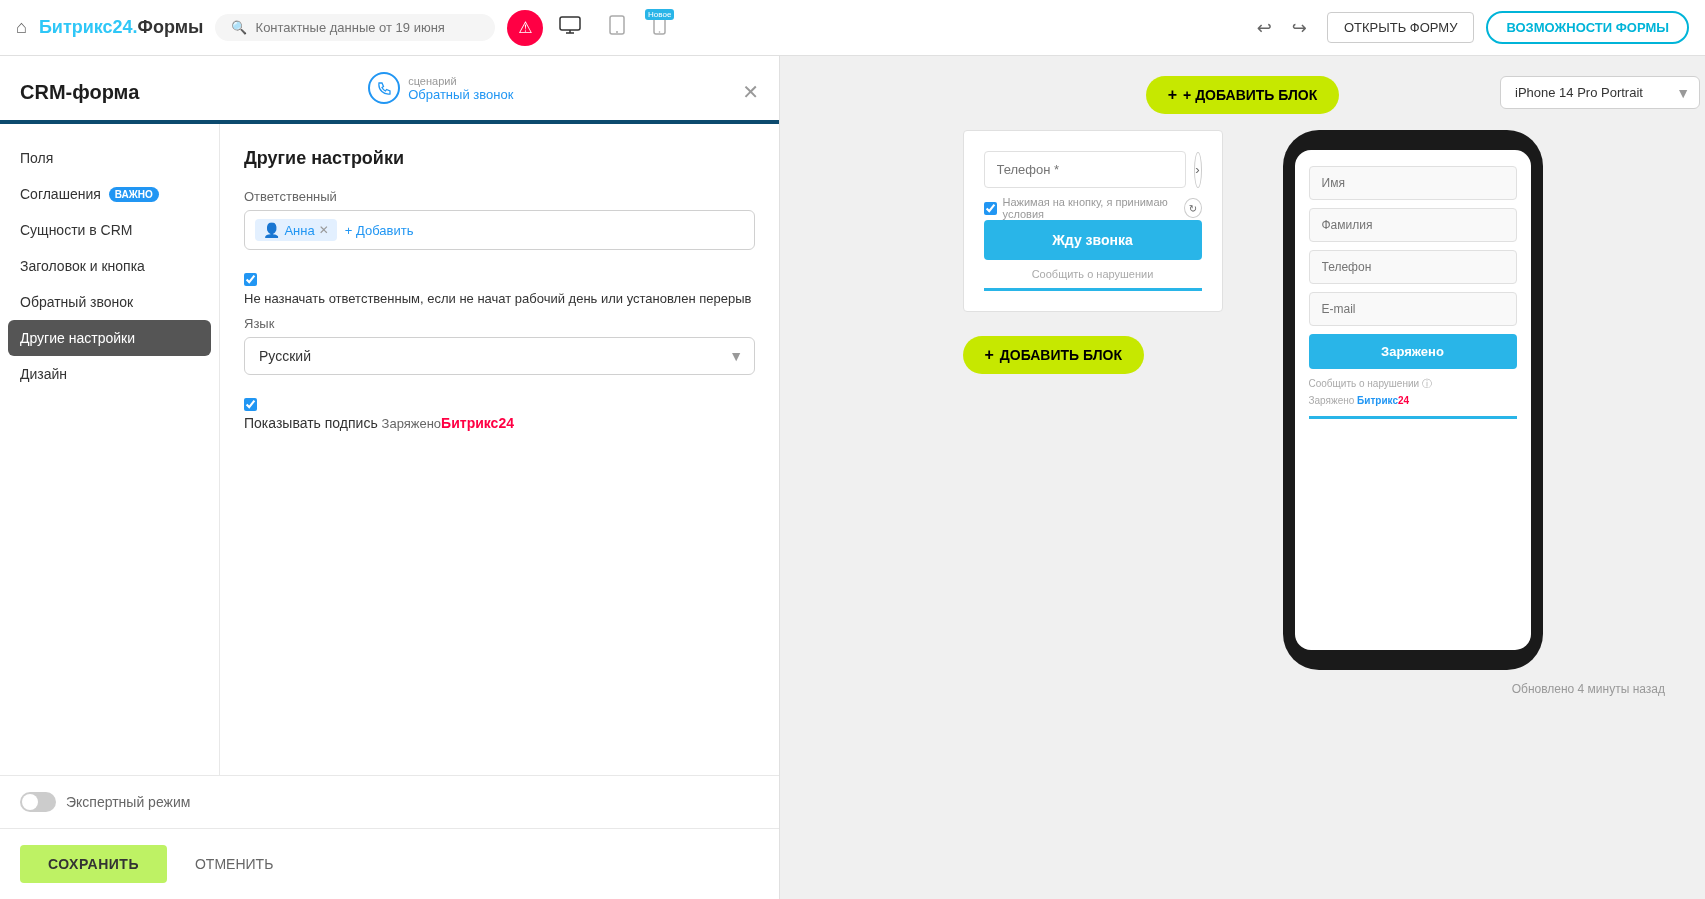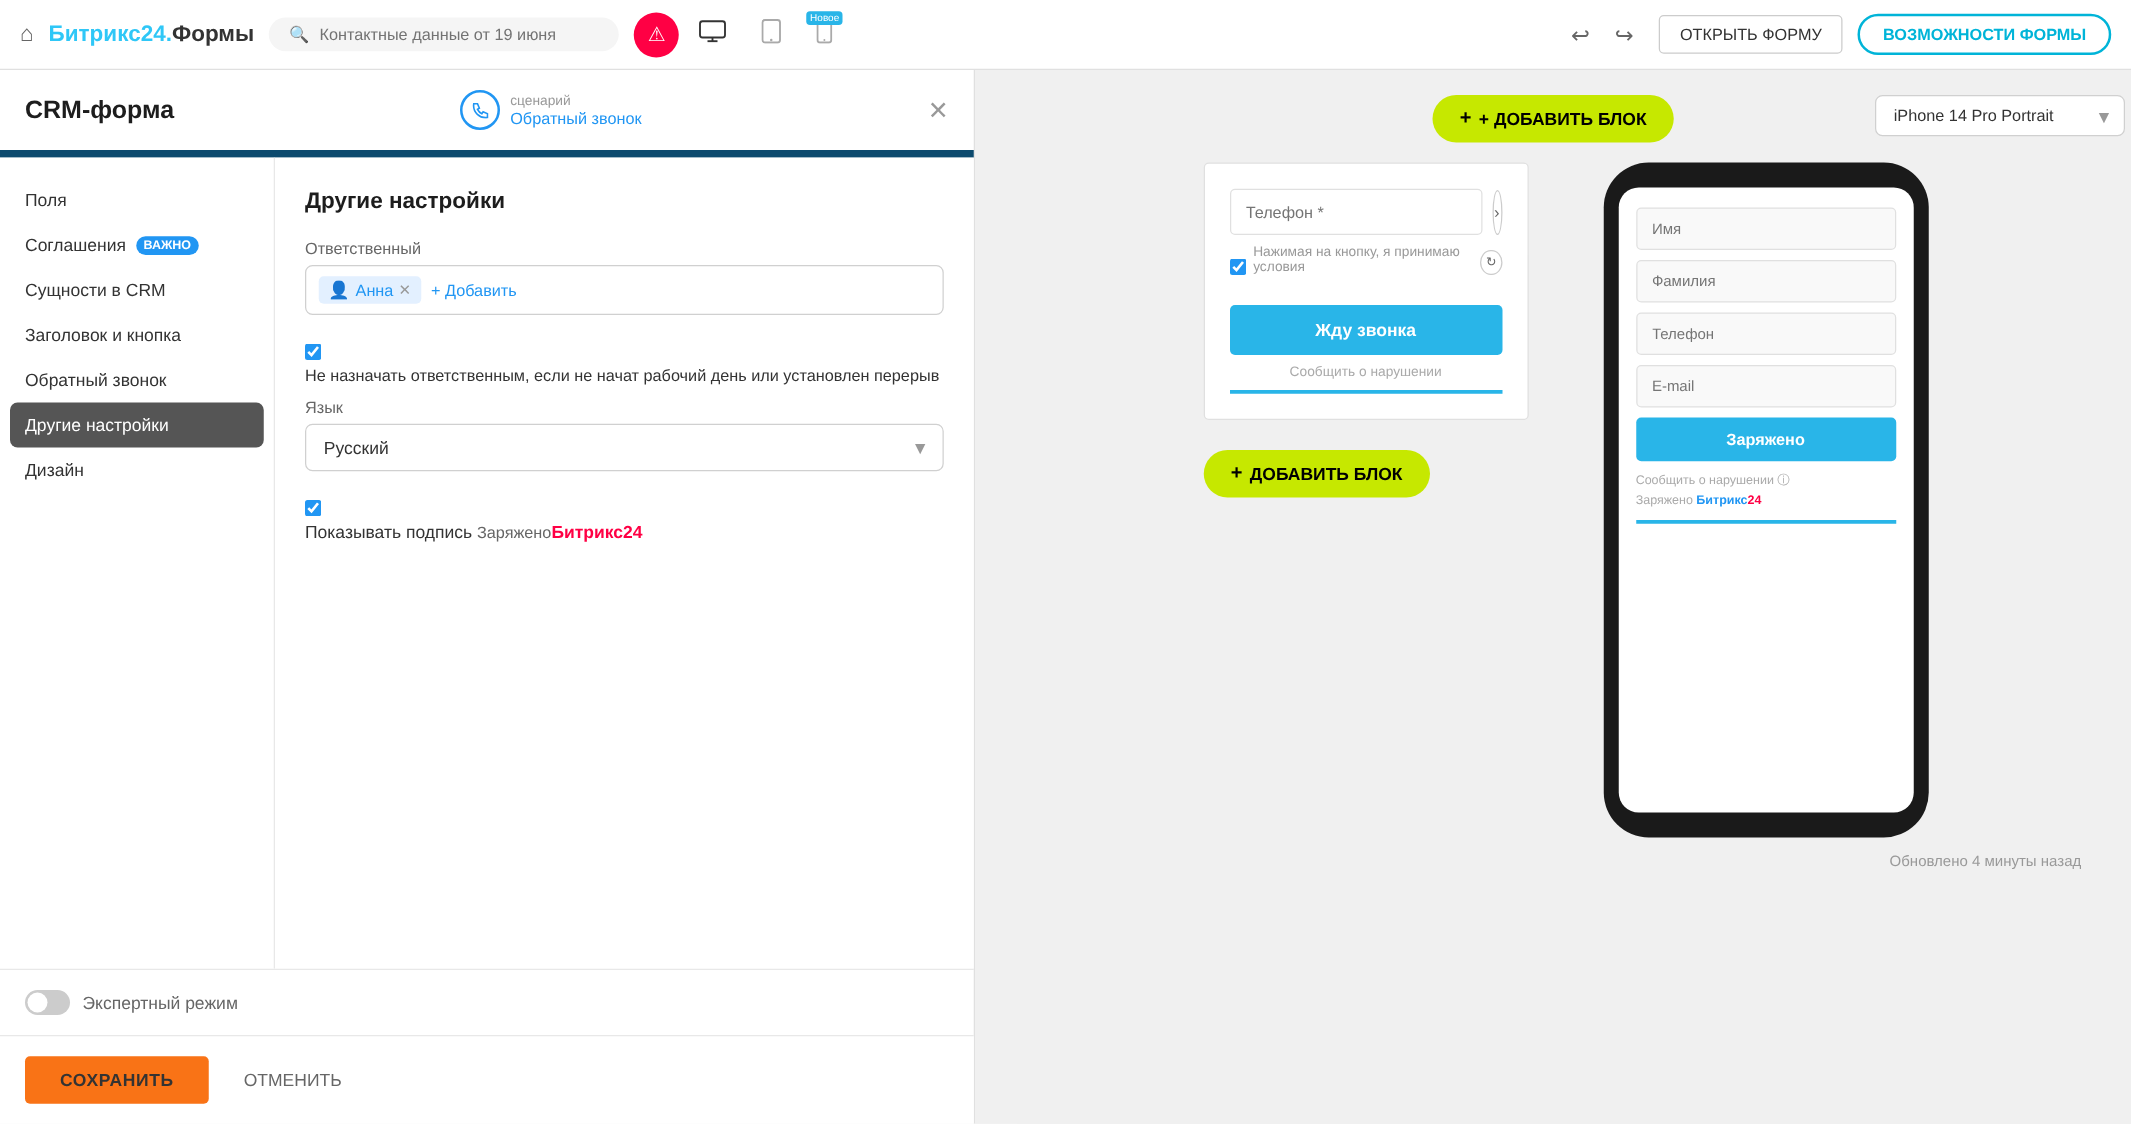--- a/index.html
+++ b/index.html
@@ -54,22 +54,22 @@
     .main-layout { display: flex; height: calc(100vh - 56px); }
 
     
     .left-panel {
       width: 780px; background: #fff; border-right: 1px solid #e0e0e0;
       display: flex; flex-direction: column;
     }
 
     
     .crm-header {
-      display: flex; align-items: center; justify-content: space-between;
-      padding: 16px 20px; border-bottom: 6px solid #0c4a6e;
+      display: flex; align-items: flex-end; justify-content: space-between;
+      padding: 16px 20px; border-bottom: 4px solid #0c4a6e;
     }
     .crm-title { font-size: 20px; font-weight: 600; color: #1d1d1d; }
     .crm-scenario { display: flex; align-items: center; gap: 8px; }
     .scenario-label { font-size: 11px; color: #999; }
     .scenario-value { font-size: 13px; color: #2196f3; cursor: pointer; }
     .phone-icon-circle {
       width: 32px; height: 32px; border-radius: 50%; border: 2px solid #2196f3;
       display: flex; align-items: center; justify-content: center; color: #2196f3; font-size: 14px;
     }
     .close-btn { background: none; border: none; cursor: pointer; color: #999; font-size: 20px; }
@@ -148,21 +148,21 @@
       position: absolute; top: 2px; left: 2px; transition: left 0.2s;
     }
     .expert-label { font-size: 14px; color: #666; }
 
     
     .panel-footer {
       display: flex; gap: 12px; padding: 16px 20px;
       border-top: 1px solid #e8e8e8; background: #fff;
     }
     .save-btn {
-      background: #f97316; color: #333; border: none; border-radius: 4px;
+      background: #bef264; color: #333; border: none; border-radius: 4px;
       padding: 11px 28px; font-size: 14px; font-weight: 700; cursor: pointer;
       letter-spacing: 0.5px;
     }
     .cancel-btn {
       background: none; border: none; color: #666; font-size: 14px;
       cursor: pointer; padding: 11px 16px;
     }
 
     
     .right-preview {
@@ -192,21 +192,21 @@
 
     
     .preview-desktop {
       width: 260px; background: #fff; border: 1px solid #e0e0e0;
       border-radius: 4px; padding: 20px; margin-bottom: 12px;
       align-self: flex-start; margin-left: 20px;
     }
     .preview-phone-row { display: flex; align-items: center; gap: 8px; margin-bottom: 8px; }
     .preview-phone-input { flex: 1; border: 1px solid #e0e0e0; border-radius: 4px; padding: 10px 12px; font-size: 13px; color: #999; }
     .preview-phone-btn { width: 36px; height: 36px; border-radius: 50%; border: 1px solid #ccc; background: #fff; display: flex; align-items: center; justify-content: center; cursor: pointer; color: #666; }
-    .preview-checkbox-row { display: flex; align-items: flex-end; gap: 6px; font-size: 11px; color: #999; margin-bottom: 24px; }
+    .preview-checkbox-row { display: flex; align-items: center; gap: 6px; font-size: 11px; color: #999; margin-bottom: 0; }
     .preview-submit-btn { width: 100%; background: #29b5e8; color: #fff; border: none; border-radius: 4px; padding: 12px; font-size: 14px; font-weight: 600; cursor: pointer; margin-bottom: 8px; }
     .preview-report { font-size: 11px; color: #aaa; text-align: center; margin-bottom: 4px; cursor: pointer; }
     .preview-underline { border-bottom: 3px solid #29b5e8; margin-top: 8px; }
 
     
     .phone-mockup {
       width: 260px; background: #1a1a1a; border-radius: 36px;
       padding: 20px 12px; margin-left: 40px; align-self: flex-start;
       position: relative; margin-top: 0;
     }

